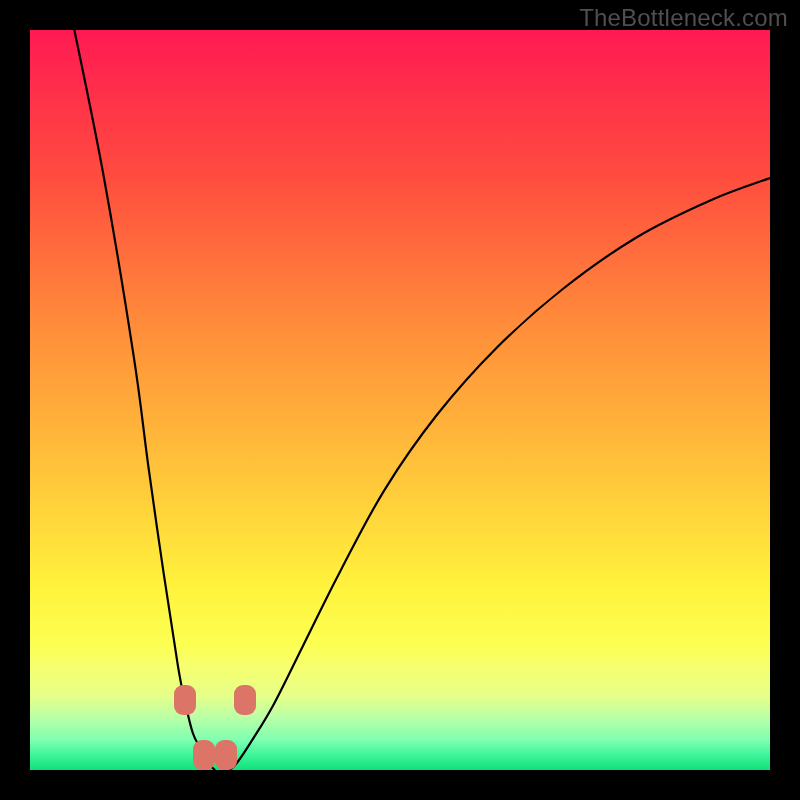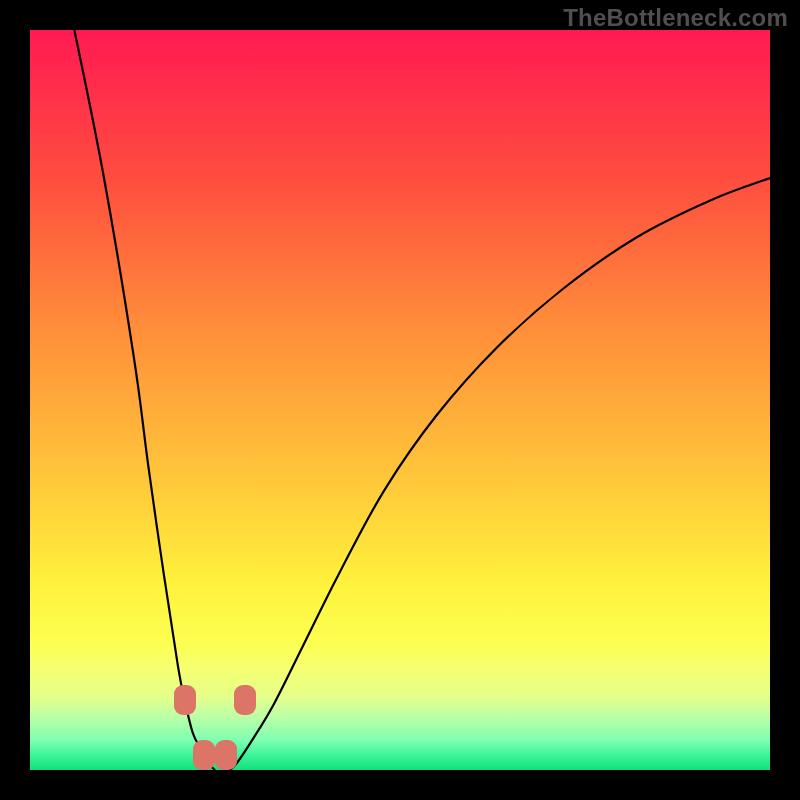--- a/index.html
+++ b/index.html
@@ -25,21 +25,21 @@
     top: 0;
     width: 100%;
     height: 100%;
   }
   .watermark {
     position: absolute;
     top: 4px;
     right: 12px;
     color: #4f4f4f;
     font-size: 24px;
-    font-weight: 700;
+    font-weight: 400;
     letter-spacing: 0.2px;
   }
   svg.curve {
     position: absolute;
     left: 0;
     top: 0;
     width: 100%;
     height: 100%;
   }
   .marker {

